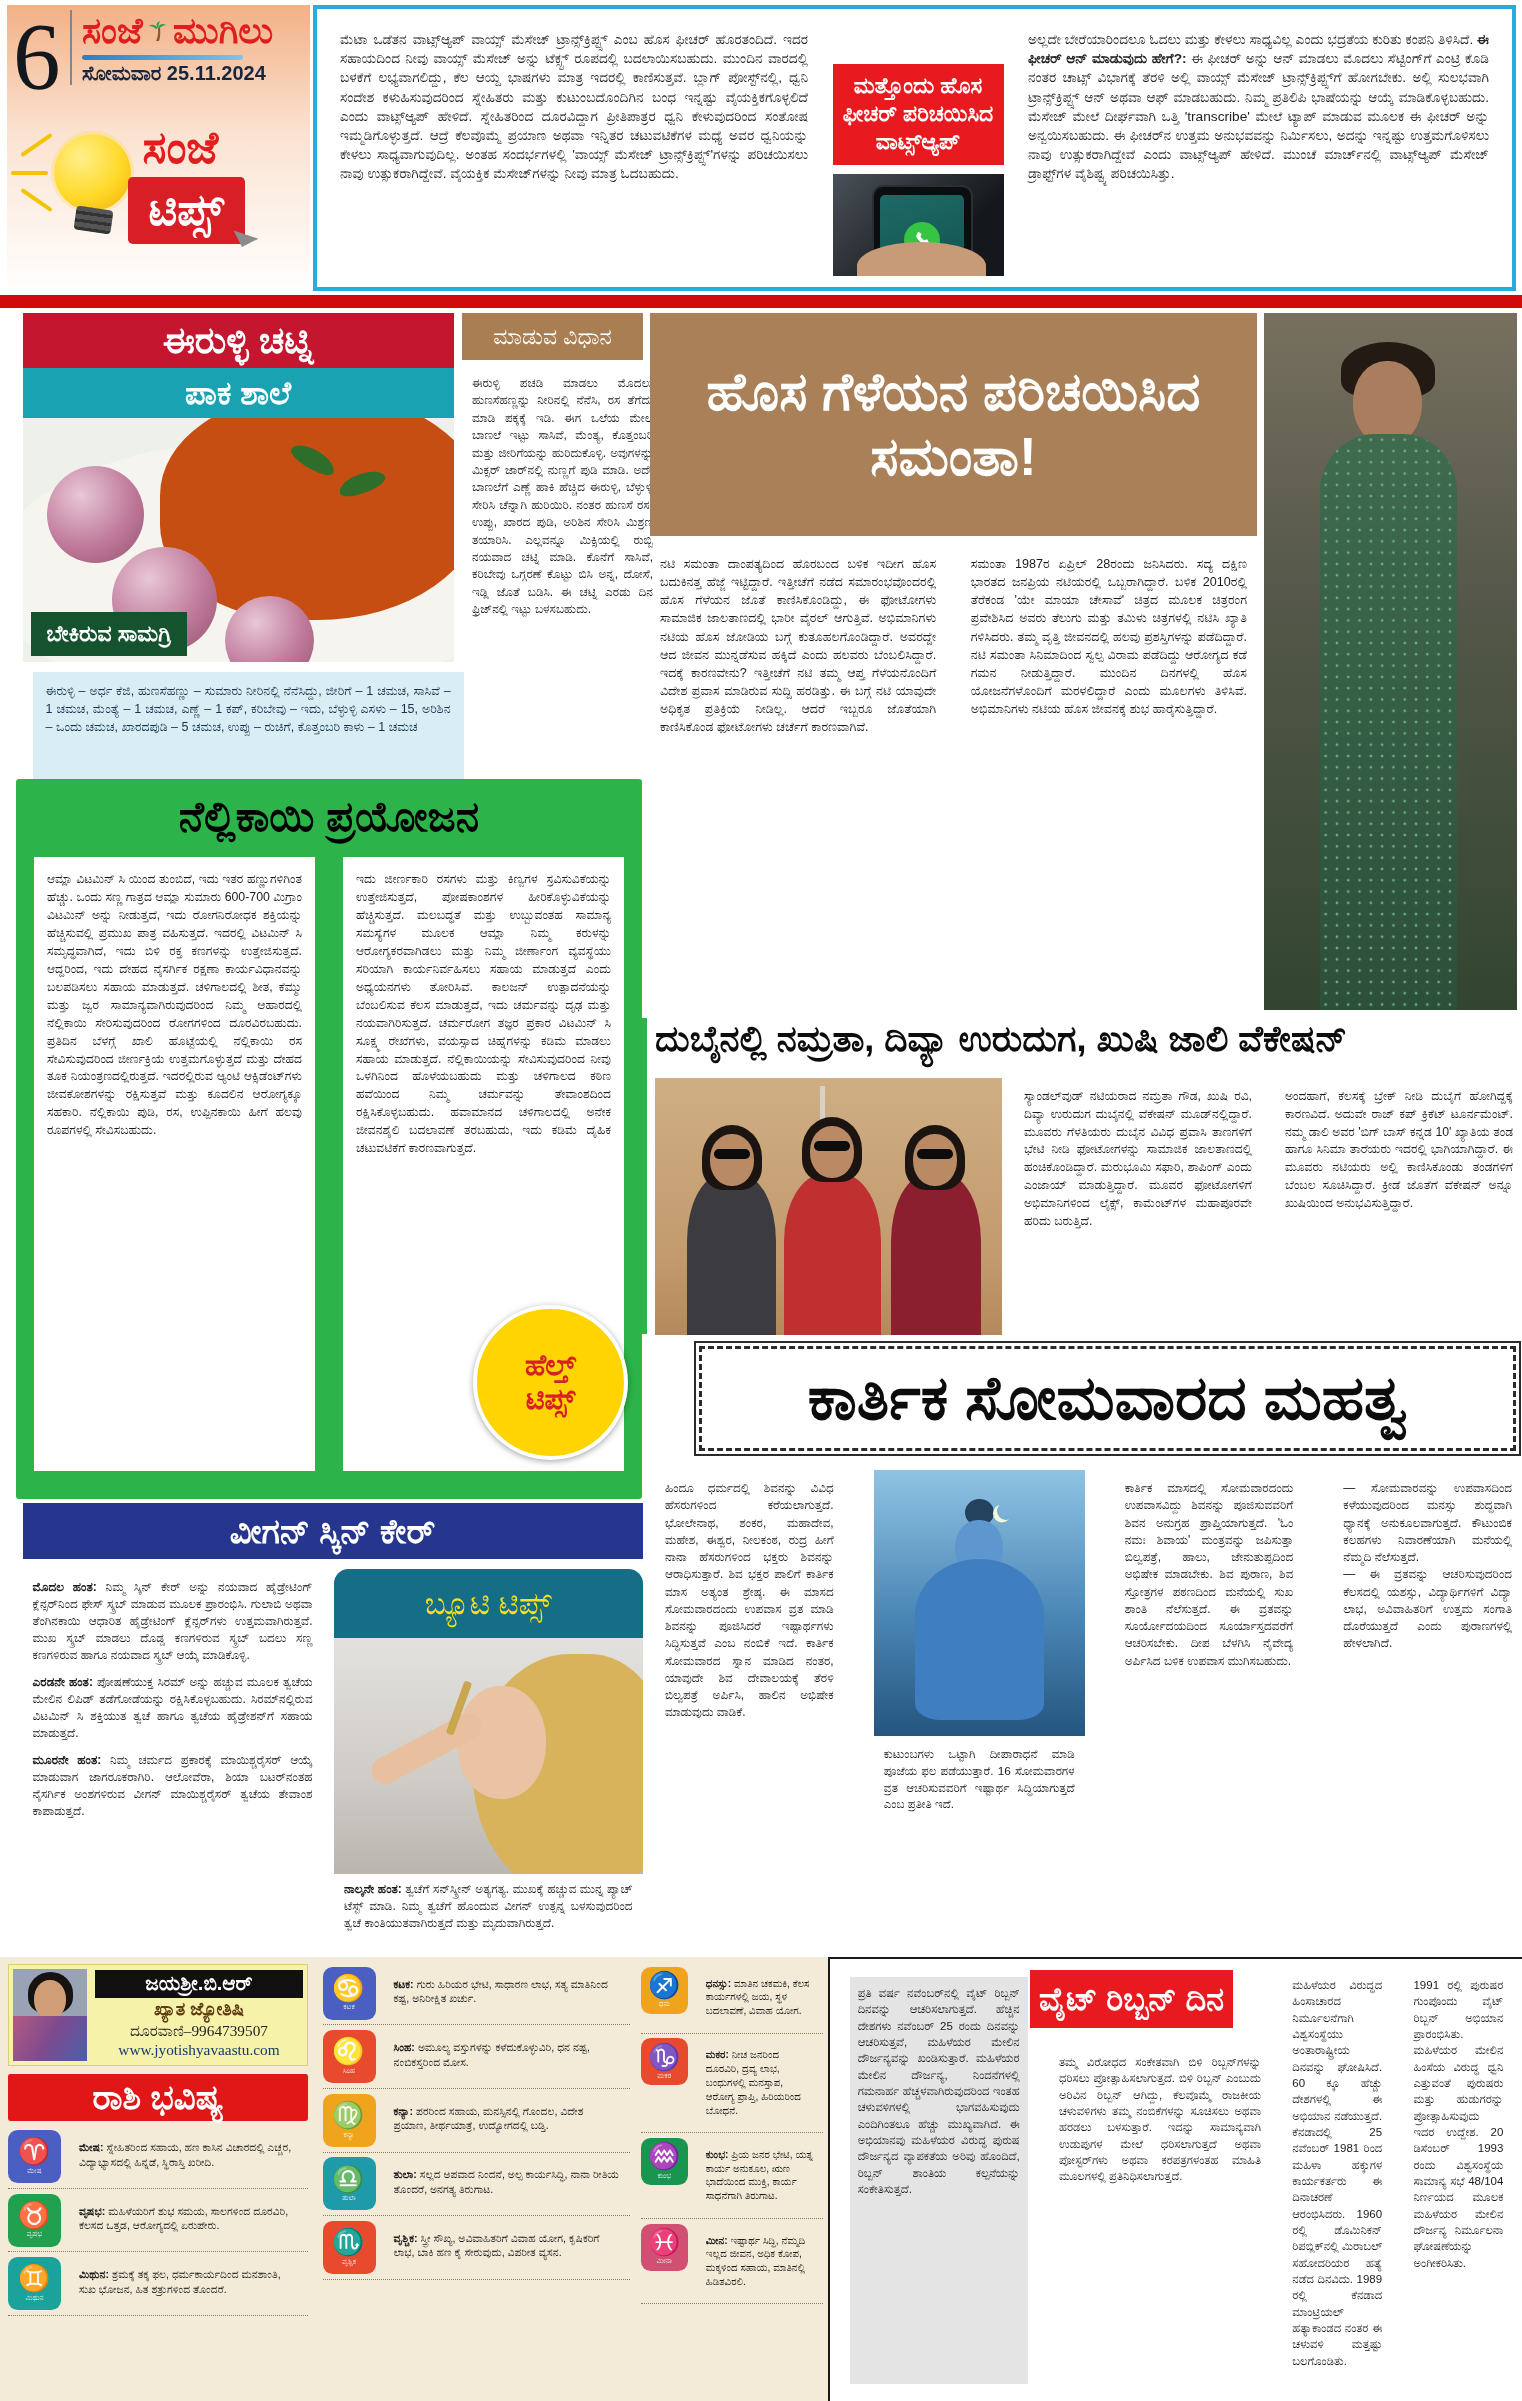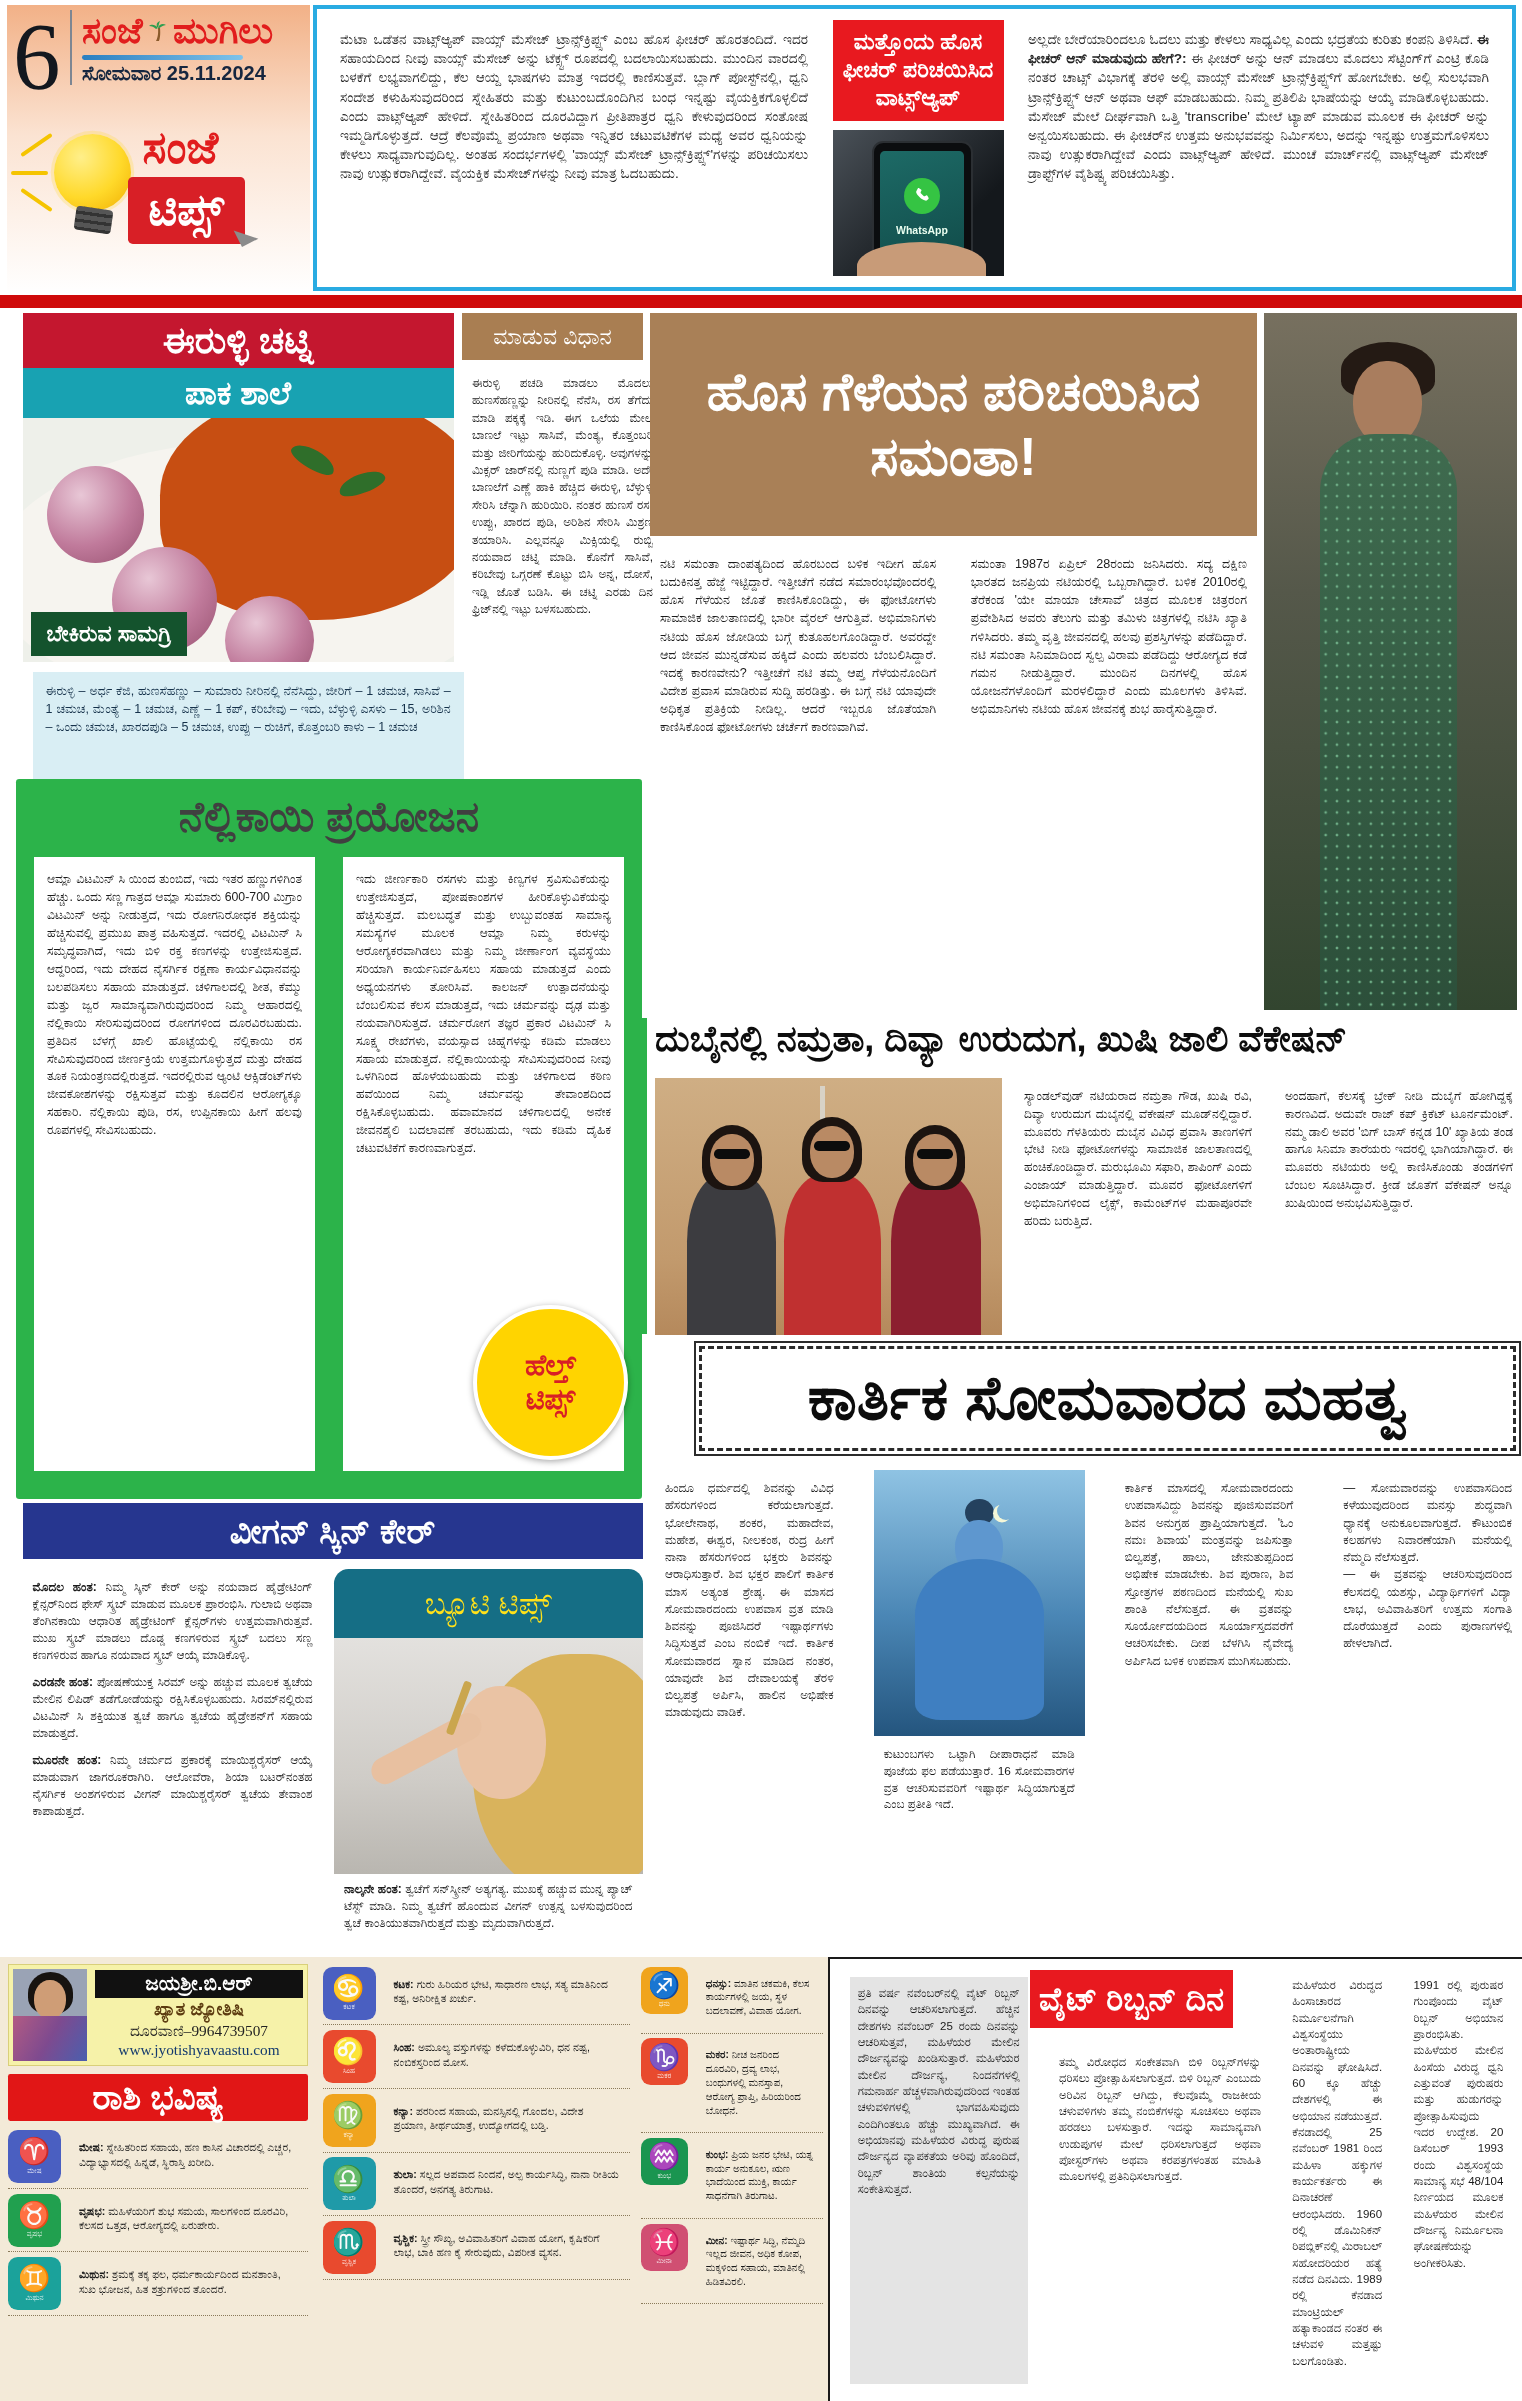--- a/index.html
+++ b/index.html
@@ -19,21 +19,21 @@
   .bulb{position:absolute;left:47px;top:14.5px;width:77px;height:77px;border-radius:50%;background:radial-gradient(circle at 35% 30%,#ffef8a,#ffd92a 55%,#f0ad00);box-shadow:0 0 0 3.2px rgba(255,217,42,.25);}
   .bulb-base{position:absolute;left:68px;top:89px;width:37px;height:24px;background:repeating-linear-gradient(180deg,#555 0 4.8px,#333 4.8px 8px);border-radius:4px;transform:rotate(8deg);}
   .ray{position:absolute;width:37px;height:4px;background:#f5c400;border-radius:2.4px;}
   .tips-word1{position:absolute;left:136px;top:3.2px;font-size:45px;font-weight:bold;color:#e11d1d;}
   .tips-box{position:absolute;left:121px;top:58px;background:#d81f26;color:#fff;font-size:44px;font-weight:bold;padding:8px 21px;border-radius:4.8px;}
   .tips-box:after{content:"";position:absolute;right:-9.7px;bottom:-16px;border:13px solid transparent;border-top-color:#8b8b8b;transform:rotate(18deg);}
   
   .top-art{left:313px;top:4.8px;width:1203px;height:286px;border:4px solid #29abe2;background:#fff;box-sizing:border-box;display:flex;gap:14.5px;padding:11.3px 13px;}
   .ta-col{font-size:13.7px;line-height:1.4;color:#222;}
   .ta-col1{width:468px;}
-  .ta-center{width:171px;display:flex;flex-direction:column;gap:9px;flex:none;}
+  .ta-center{width:171px;display:flex;flex-direction:column;gap:9px;flex:none;margin-top:44px;}
   .wa-title{background:#e8191f;color:#fff;font-weight:bold;font-size:22px;line-height:1.28;text-align:center;padding:8px 3.2px;}
   .wa-photo{flex:1;position:relative;background:linear-gradient(135deg,#4a5158,#14181c 70%);overflow:hidden;}
   .wa-phone{position:absolute;left:39px;top:11.3px;width:97px;height:161px;background:#0b0d0f;border-radius:11.3px;border:2.4px solid #2b2f33;}
   .wa-screen{position:absolute;left:6.5px;top:8px;right:6.5px;bottom:8px;background:linear-gradient(160deg,#1d6a66,#0e4543);border-radius:4.8px;}
   .wa-circle{position:absolute;left:50%;top:27.4px;transform:translateX(-50%);width:36px;height:36px;border-radius:50%;background:#35c443;display:flex;align-items:center;justify-content:center;}
   .wa-label{position:absolute;left:0;right:0;top:73px;text-align:center;color:#eafef0;font-size:10.5px;font-weight:bold;}
   .wa-hand{position:absolute;left:24px;bottom:-14.5px;width:129px;height:48px;background:#c89b78;border-radius:50% 50% 0 0;}
   .ta-col2{flex:1;}
   .how-label{font-weight:bold;}
   .red-bar{left:0;top:295px;width:1523px;height:13px;background:#cf0a0a;}
@@ -53,21 +53,21 @@
   
   .s-head{left:650px;top:313px;width:607px;height:223px;background:#a98057;color:#fff;display:flex;align-items:center;justify-content:center;text-align:center;font-size:53px;font-weight:bold;line-height:1.22;padding:0 21px;box-sizing:border-box;}
   .s-photo{left:1264px;top:313px;width:253px;height:697px;background:linear-gradient(180deg,#77705f 0%,#55584a 40%,#32452f 100%);overflow:hidden;}
   .s-fig-head{position:absolute;left:89px;top:48px;width:69px;height:84px;background:#a97d5e;border-radius:48%;}
   .s-fig-hair{position:absolute;left:77px;top:29px;width:94px;height:56px;background:#241a14;border-radius:50% 50% 30% 30%;}
   .s-fig-body{position:absolute;left:56px;top:121px;width:137px;height:581px;background:linear-gradient(180deg,#3f6b4f,#2c4f3a 70%);border-radius:40% 40% 8% 8%/10% 10% 0 0;background-image:radial-gradient(#6fae87 1.2px,transparent 1.6px),linear-gradient(180deg,#3f6b4f,#2c4f3a);background-size:11.3px 11.3px,100% 100%;}
   .s-text{left:650px;top:545px;width:607px;height:465px;display:flex;gap:14.5px;font-size:12.6px;line-height:1.44;}
   .s-text .col{flex:1;}
   
   .g-sec{left:16px;top:779px;width:626px;height:720px;background:#2cb34a;border-radius:3.2px;box-sizing:border-box;padding:6.5px 8px;}
-  .g-title{height:61px;color:#404040;font-size:42px;font-weight:bold;text-align:center;line-height:61px;}
+  .g-title{height:61px;color:#000000;font-size:42px;font-weight:bold;text-align:center;line-height:61px;}
   .g-body{display:flex;gap:8px;height:634px;}
   .g-col{flex:1;background:#fff;box-sizing:border-box;padding:14.5px 13px;font-size:12.3px;line-height:1.46;}
   .health-circle{position:absolute;left:457px;top:526px;width:147px;height:147px;border-radius:50%;background:#ffd400;border:4.8px solid #fff;box-shadow:0 1.6px 6.5px rgba(0,0,0,.35);display:flex;flex-direction:column;align-items:center;justify-content:center;color:#d81f26;font-weight:bold;font-size:29px;line-height:1.15;}
   
   .d-strip{left:642px;top:1018px;width:4.8px;height:316px;background:#2cb34a;}
   .d-head{left:655px;top:1018px;width:867px;height:53px;font-size:36px;font-weight:bold;color:#0d0d0d;white-space:nowrap;}
   .d-photo{left:655px;top:1078px;width:347px;height:257px;background:linear-gradient(180deg,#cfae84 0%,#c29a6d 70%,#b5895c 100%);overflow:hidden;}
   .d-pole{position:absolute;left:165px;top:8px;width:4.8px;height:121px;background:#d8d2c6;}
   .d-girl{position:absolute;bottom:-8px;height:169px;border-radius:40% 40% 0 0;}
   .d-face{position:absolute;width:44px;height:52px;background:#b98a64;border-radius:48%;}

